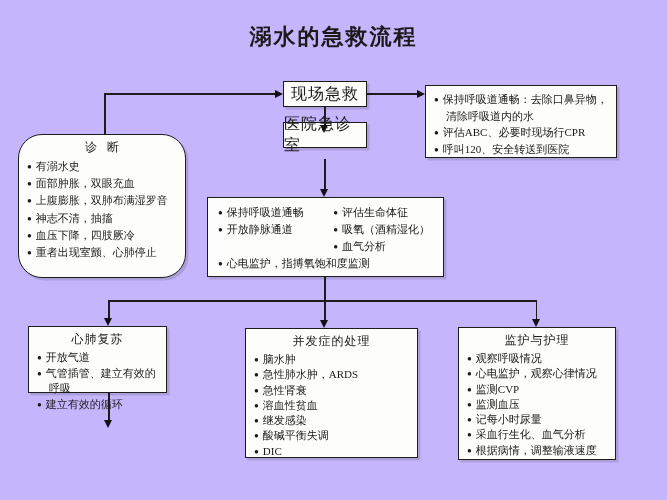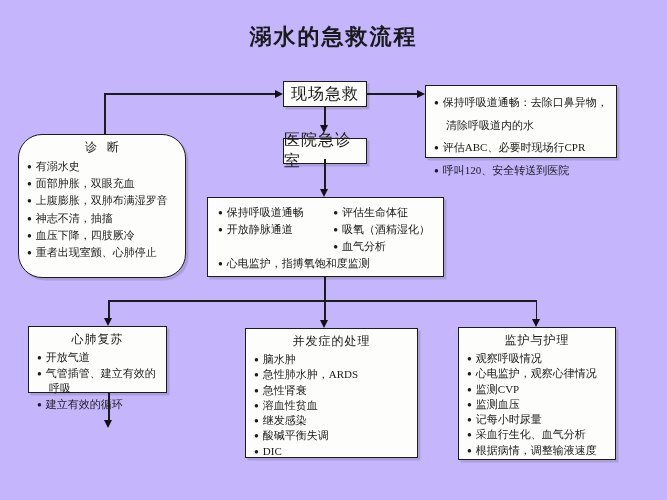--- a/index.html
+++ b/index.html
@@ -39,26 +39,26 @@
 <body>
 
 <div class="canvas">
 
   <div class="title">溺水的急救流程</div>
 
   <div class="box label-box" style="left:283px;top:81px;width:84px;height:26px;">
     <span>现场急救</span>
   </div>
 
-  <div class="box label-box" style="left:283px;top:138px;width:84px;height:26px;">
+  <div class="box label-box" style="left:283px;top:122px;width:84px;height:26px;">
     <span>医院急诊室</span>
   </div>
 
   <div class="box" style="left:425px;top:85px;width:192px;height:73px;">
-    <ul class="bullets" style="margin-top:5px;line-height:22px;">
+    <ul class="bullets" style="margin-top:5px;line-height:16px;">
       <li>保持呼吸道通畅：去除口鼻异物，清除呼吸道内的水</li>
       <li>评估ABC、必要时现场行CPR</li>
       <li>呼叫120、安全转送到医院</li>
     </ul>
   </div>
 
   <div class="box rounded" style="left:18px;top:134px;width:168px;height:144px;">
     <div class="box-title diag-title">诊断</div>
     <ul class="bullets" style="line-height:16.2px;">
       <li>有溺水史</li>

